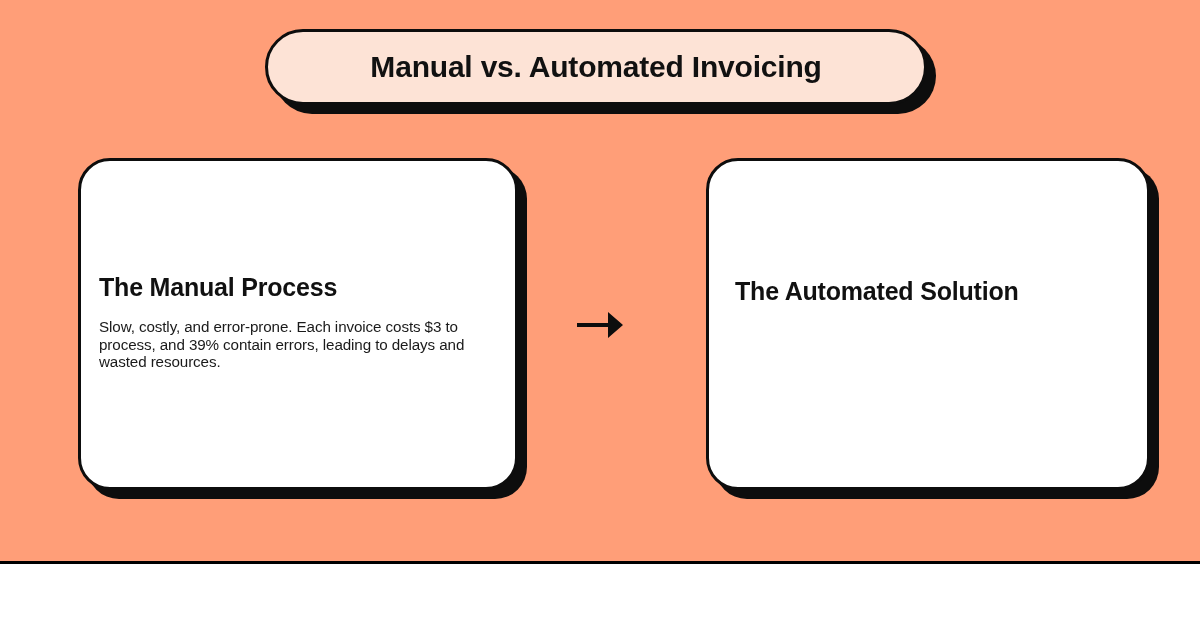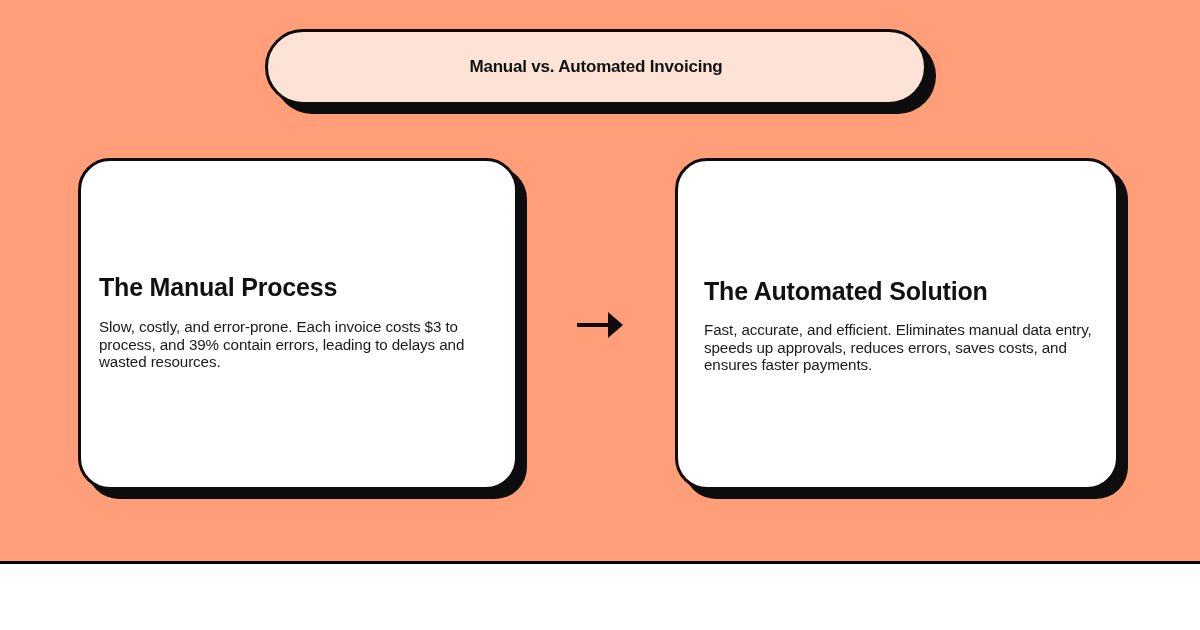--- a/index.html
+++ b/index.html
@@ -42,21 +42,21 @@
     background: #fde3d6;
     border: 3px solid #0d0d0d;
     border-radius: 40px;
     box-sizing: border-box;
     box-shadow: 9px 9px 0 0 #0d0d0d;
     display: flex;
     align-items: center;
     justify-content: center;
   }
   .title-text {
-    font-size: 17px;
+    font-size: 30px;
     font-weight: bold;
     color: #111111;
     letter-spacing: -0.2px;
     white-space: nowrap;
   }
 
   
   .card {
     position: absolute;
     background: #ffffff;
@@ -66,21 +66,21 @@
     box-shadow: 9px 9px 0 0 #0d0d0d;
     overflow: hidden;
   }
   .card-left {
     left: 78px;
     top: 158px;
     width: 440px;
     height: 332px;
   }
   .card-right {
-    left: 675px;
+    left: 706px;
     top: 158px;
     width: 444px;
     height: 332px;
   }
 
   .card-inner {
     position: absolute;
     left: 0;
     top: 0;
     width: 100%;
@@ -168,21 +168,20 @@
       </div>
     </div>
 
     <svg class="arrow" viewBox="0 0 50 46">
       <path d="M2 21 H33 V10 L48 23 L33 36 V25 H2 Z" fill="#0d0d0d"></path>
     </svg>
 
     <div class="card card-right">
       <div class="card-inner">
         <div class="card-heading">The Automated Solution</div>
-        <div class="card-body">Fast, accurate, and efficient. Eliminates manual data entry, speeds up approvals, reduces errors, saves costs, and ensures faster payments.</div>
       </div>
     </div>
 
   </div>
 
   <div class="divider"></div>
   <div class="footer">
     
   </div>
 

